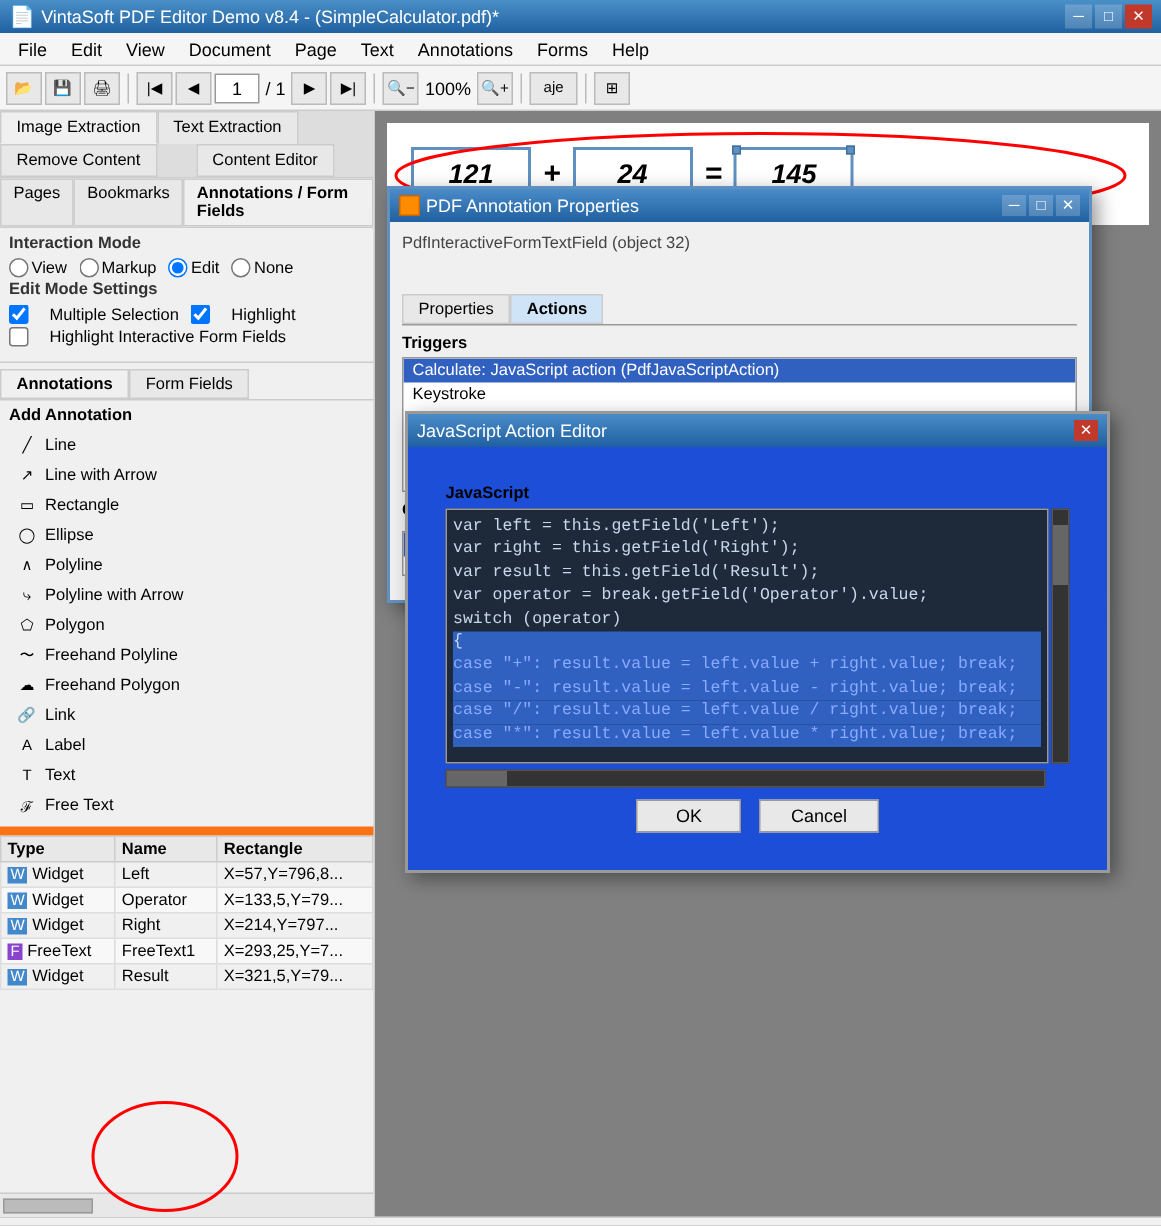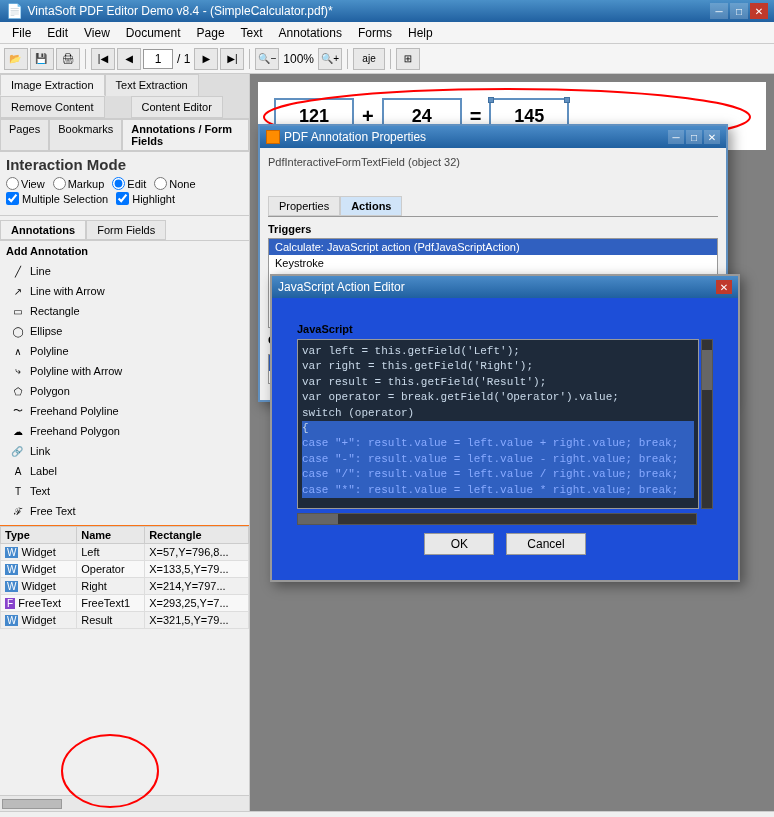--- a/index.html
+++ b/index.html
@@ -38,40 +38,40 @@
     .panel-tabs-top2 { display: flex; background: #ddd; border-bottom: 1px solid #ccc; gap: 26px; }
     .panel-tab-top2 { padding: 4px 10px; font-size: 11px; cursor: pointer; border: 1px solid #ccc; background: #e8e8e8; }
 
     
     .panel-tabs-mid { display: flex; border-bottom: 1px solid #ccc; background: #f0f0f0; }
     .panel-tab-mid { padding: 3px 8px; font-size: 11px; cursor: pointer; border: 1px solid #ccc; background: #e8e8e8; }
     .panel-tab-mid.active { background: #f0f0f0; font-weight: bold; }
 
     
     .panel-section { padding: 4px 6px; }
-    .section-title { font-size: 15px; font-weight: bold; margin-bottom: 4px; color: #333; }
+    .section-title { font-size: 11px; font-weight: bold; margin-bottom: 4px; color: #333; }
     .radio-row { display: flex; gap: 8px; align-items: center; font-size: 11px; margin-bottom: 2px; }
     .radio-row label { display: flex; align-items: center; gap: 2px; cursor: pointer; }
     .checkbox-row { display: flex; gap: 8px; align-items: center; font-size: 11px; margin-bottom: 2px; }
-    .checkbox-row label { display: flex; align-items: center; gap: 3px; cursor: pointer; justify-content: space-between; }
+    .checkbox-row label { display: flex; align-items: center; gap: 14px; cursor: pointer; justify-content: space-between; }
     .divider { height: 1px; background: #ccc; margin: 4px 0; }
 
     
     .ann-tabs { display: flex; border-bottom: 1px solid #ccc; }
     .ann-tab { padding: 3px 10px; font-size: 11px; cursor: pointer; border: 1px solid #ccc; background: #e8e8e8; }
     .ann-tab.active { background: #f0f0f0; font-weight: bold; }
 
     
     .add-ann { padding: 4px 6px; }
     .add-ann-title { font-size: 11px; font-weight: bold; margin-bottom: 4px; }
     .ann-item { display: flex; align-items: center; gap: 4px; padding: 2px 4px; font-size: 11px; cursor: pointer; }
     .ann-icon { width: 16px; height: 16px; display: flex; align-items: center; justify-content: center; font-size: 10px; }
 
     
-    .ann-table { flex: 1; overflow: auto; border-top: 1px solid #f97316; }
+    .ann-table { flex: 1; overflow: auto; border-top: 6px solid #f97316; }
     table { width: 100%; border-collapse: collapse; font-size: 11px; }
     th { background: #e8e8e8; border: 1px solid #ccc; padding: 2px 4px; text-align: left; font-weight: bold; }
     td { border: 1px solid #ddd; padding: 2px 4px; white-space: nowrap; overflow: hidden; }
     tr:nth-child(even) { background: #f8f8f8; }
 
     
     .h-scroll { height: 16px; background: #e8e8e8; border-top: 1px solid #ccc; }
 
     
     .statusbar { background: #f0f0f0; border-top: 1px solid #ccc; height: 20px; display: flex; align-items: center; padding: 0 6px; font-size: 11px; justify-content: space-between; }
@@ -211,28 +211,35 @@
           </label>
         <label>
             <input type="radio" name="imode" checked="" style=""> 
             <span>Edit</span>
           </label>
         <label>
             <input type="radio" name="imode" style=""> 
             <span>None</span>
           </label>
       </div>
+      <div class="section-title">Edit Mode Settings</div>
       <div class="checkbox-row">
         <label>
             <input type="checkbox" checked="" style=""> 
             <span>Multiple Selection</span>
           </label>
         <label>
             <input type="checkbox" checked="" style=""> 
             <span>Highlight</span>
+          </label>
+      </div>
+      <div class="checkbox-row">
+        <label>
+            <input type="checkbox" style=""> 
+            <span>Highlight Interactive Form Fields</span>
           </label>
       </div>
     </div>
 
     <div class="divider"></div>
 
     <div class="ann-tabs">
       <div class="ann-tab active">Annotations</div>
       <div class="ann-tab">Form Fields</div>
     </div>
@@ -356,21 +363,21 @@
 
     <div style="position:relative;">
       <svg style="position:absolute;top:-80px;left:60px;pointer-events:none;" width="100" height="80">
         <ellipse cx="50" cy="40" rx="48" ry="36" fill="none" stroke="red" stroke-width="2"></ellipse>
       </svg>
     </div>
   </div>
 
   <div class="right-area">
 
-    <div style="background:white;margin:8px;position:relative;padding:16px;">
+    <div style="background:white;margin:8px;position:relative;padding:16px;font-style:italic;">
 
       <svg style="position:absolute;top:4px;left:4px;pointer-events:none;" width="490" height="62">
         <ellipse cx="245" cy="31" rx="243" ry="28" fill="none" stroke="red" stroke-width="2"></ellipse>
       </svg>
       <div style="display:flex;align-items:center;gap:8px;">
         <div class="calc-field">121</div>
         <div class="calc-op">+</div>
         <div class="calc-field">24</div>
         <div class="calc-eq">=</div>
         <div class="calc-result">

